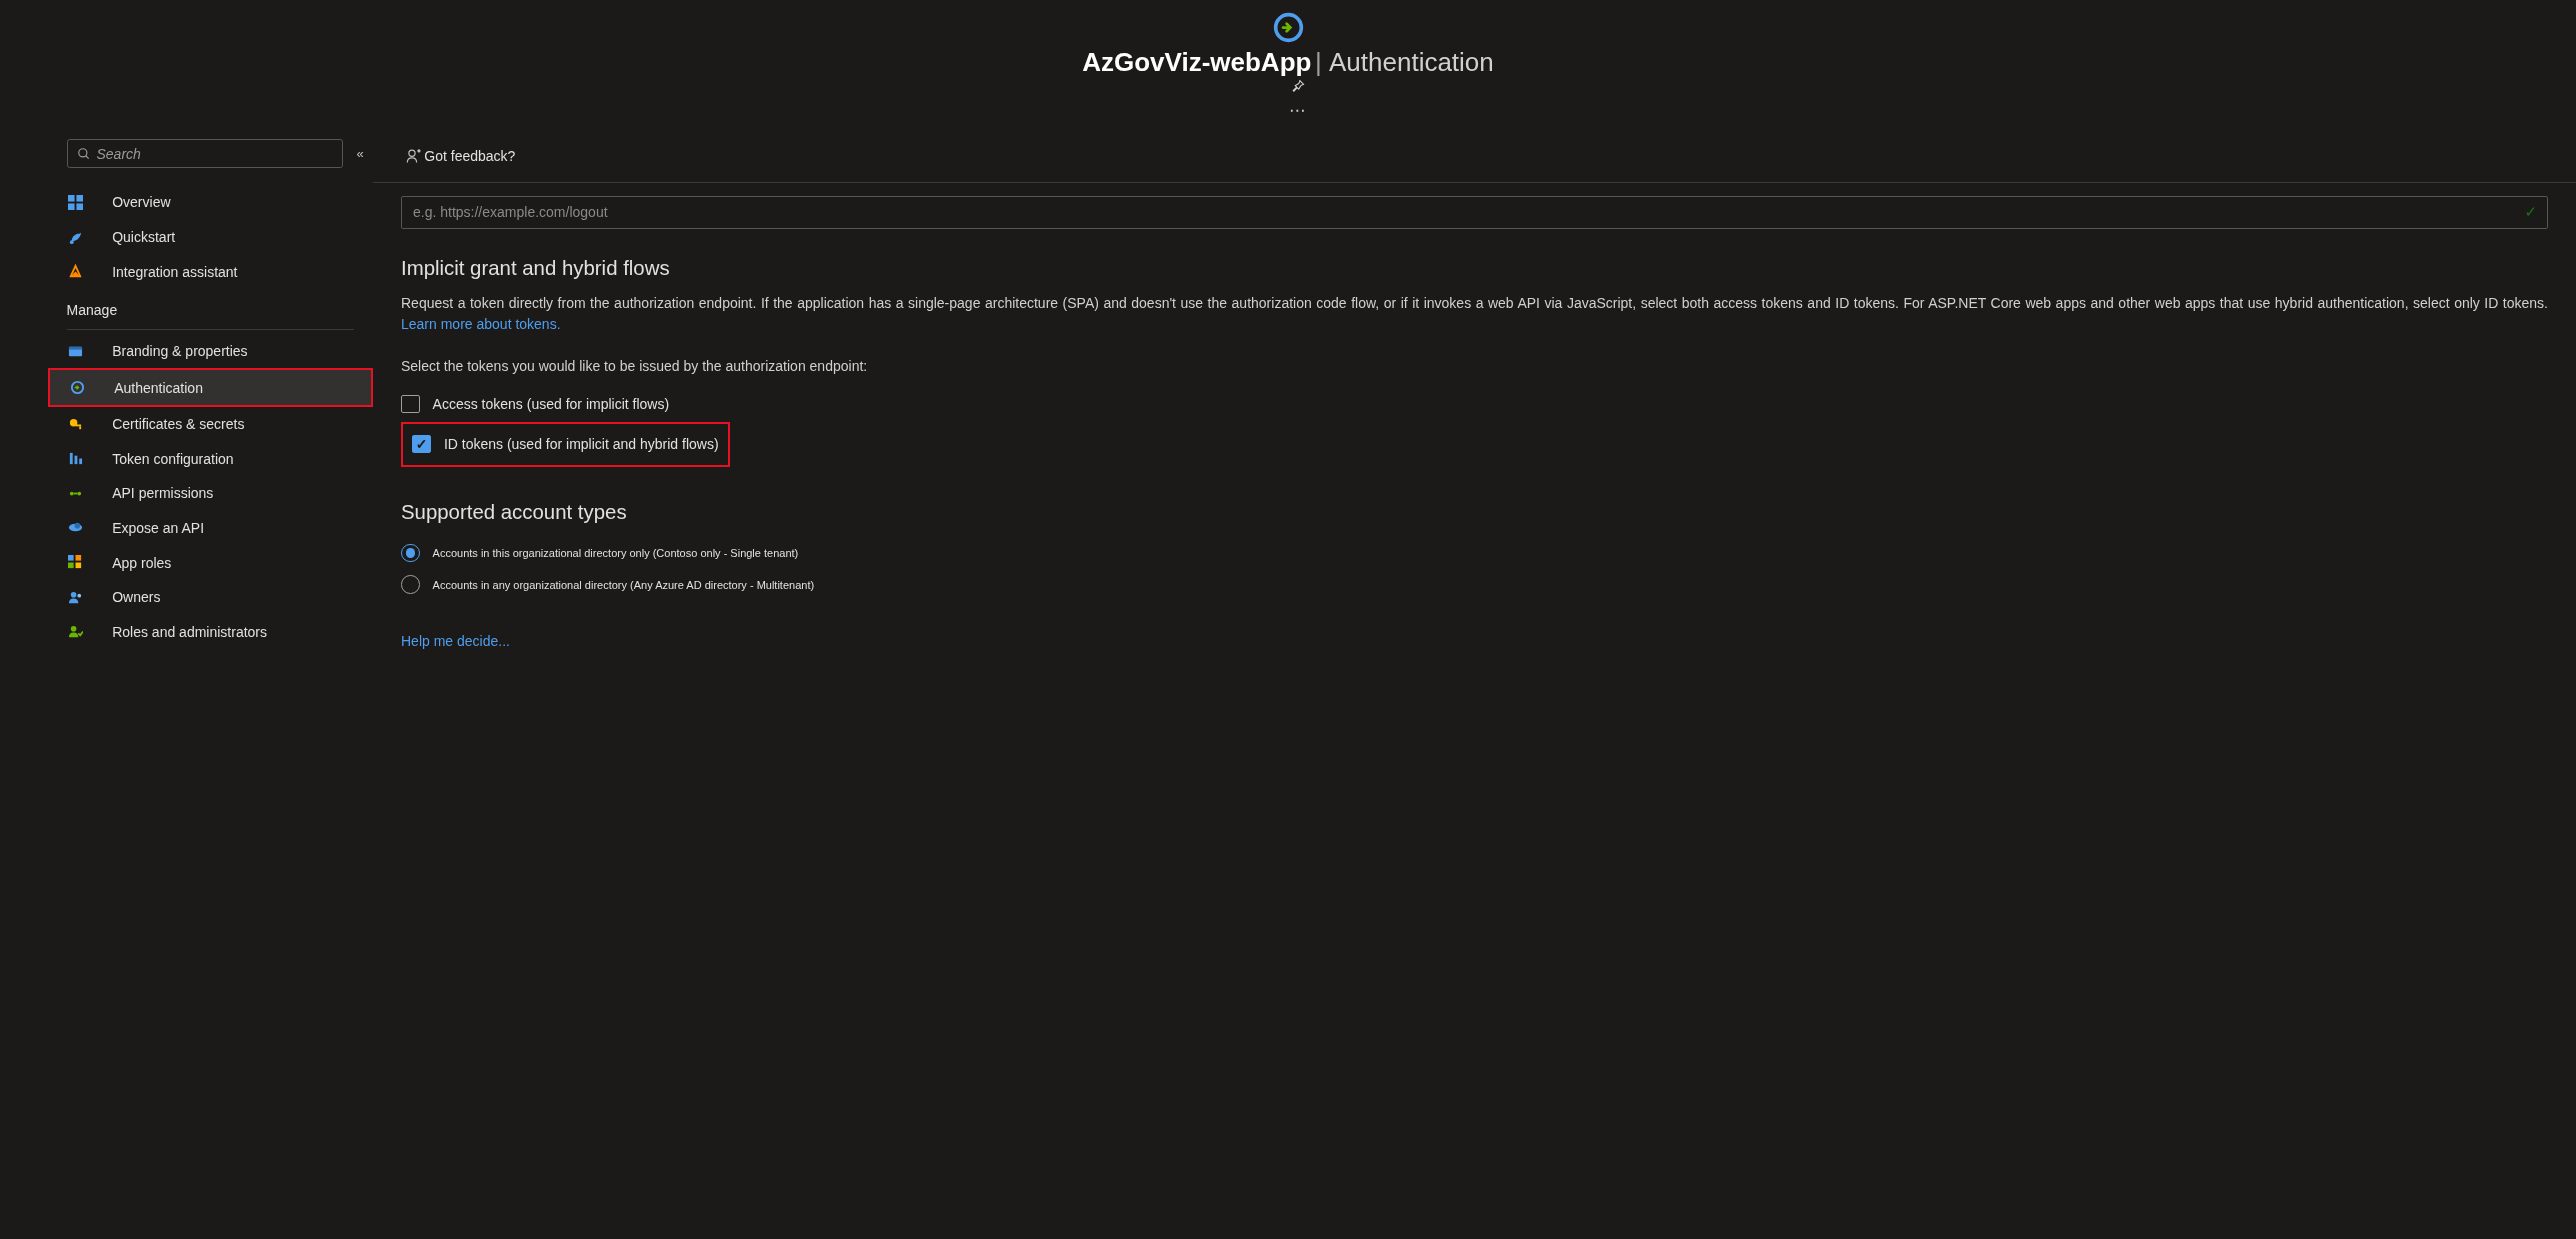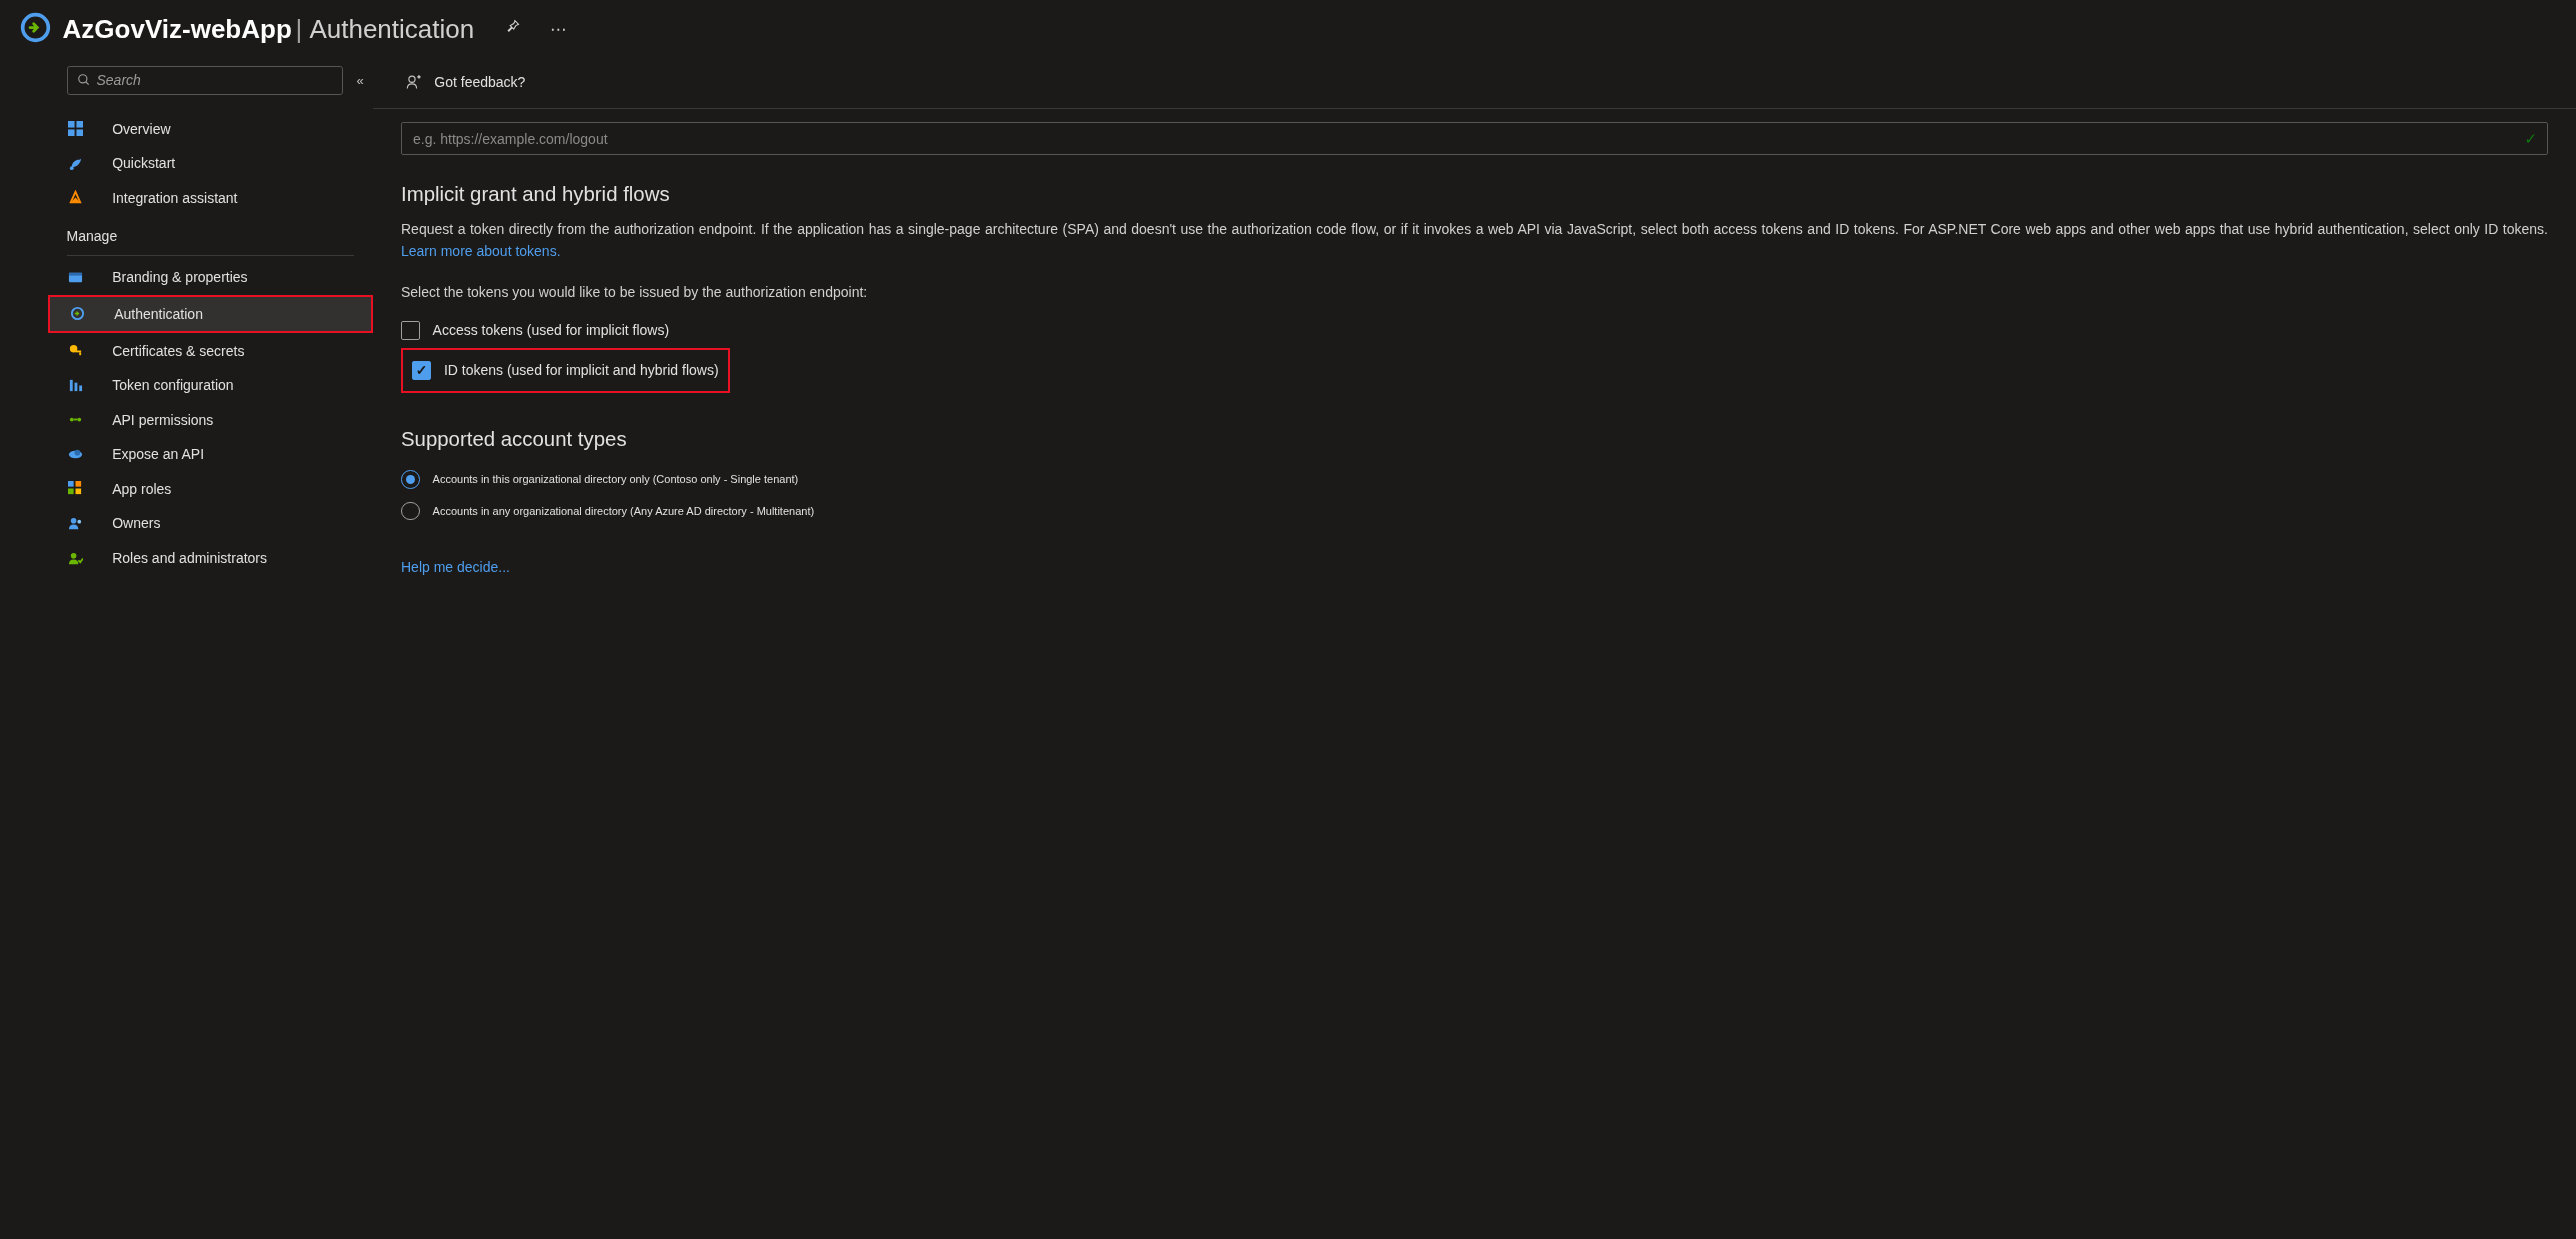--- a/index.html
+++ b/index.html
@@ -7,21 +7,21 @@
       background: #1b1a19;
       color: #e1e1e1;
       font-family: "Segoe UI", -apple-system, BlinkMacSystemFont, sans-serif;
       font-size: 13px;
       min-height: 100vh;
     }
     .header {
       display: flex;
       align-items: center;
       padding: 11px 18.6px 18.6px 18.6px;
-      gap: 11px;
+      flex-direction: column;
     }
     .header-icon svg { width: 33px; height: 33px; }
     .header-title {
       font-size: 26px;
       font-weight: 600;
       color: #ffffff;
     }
     .header-subtitle {
       font-size: 26px;
       font-weight: 400;
@@ -96,21 +96,21 @@
       border: 2.8px solid #e81123;
       position: relative;
     }
     .main {
       flex: 1;
       padding: 0 28px 28px 28px;
     }
     .feedback-row {
       display: flex;
       align-items: center;
-      gap: 11px;
+      gap: 1px;
       padding: 7.4px 0 16.7px 3.7px;
       color: #e1e1e1;
       font-size: 14px;
       cursor: pointer;
     }
     .main-divider {
       height: 0.9px;
       background: #3a3a3a;
       margin: 0 -28px 13px -28px;
     }

